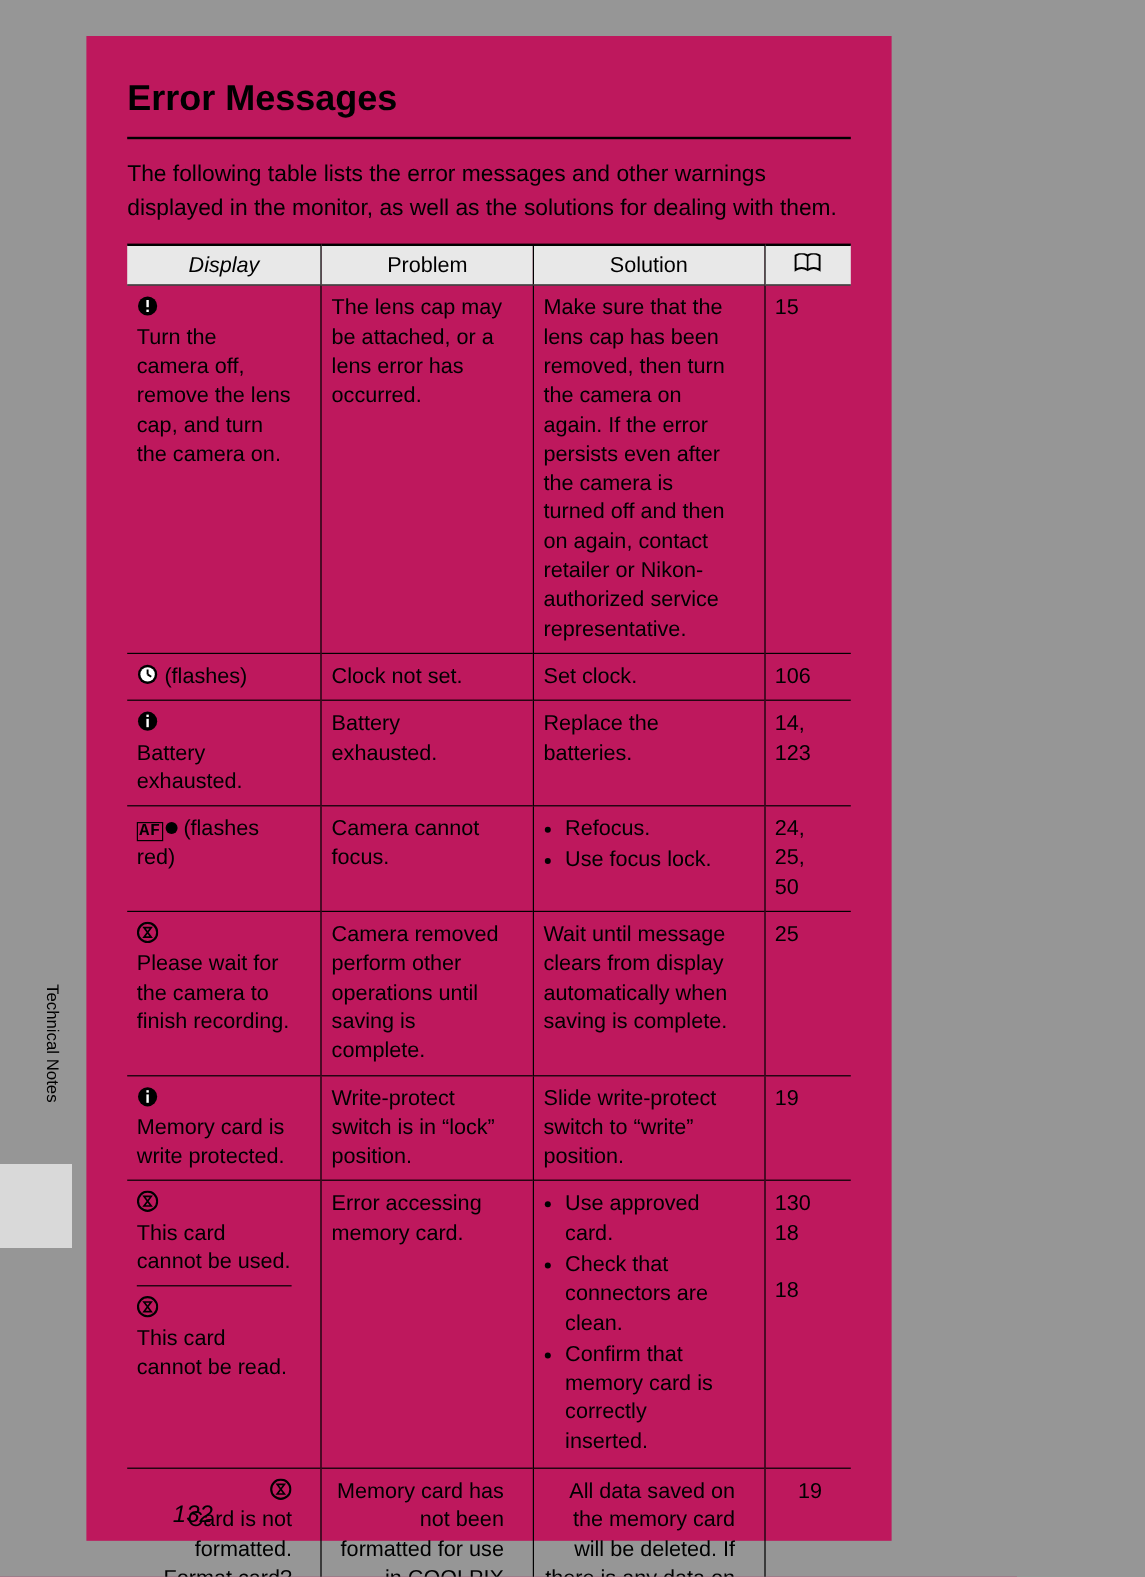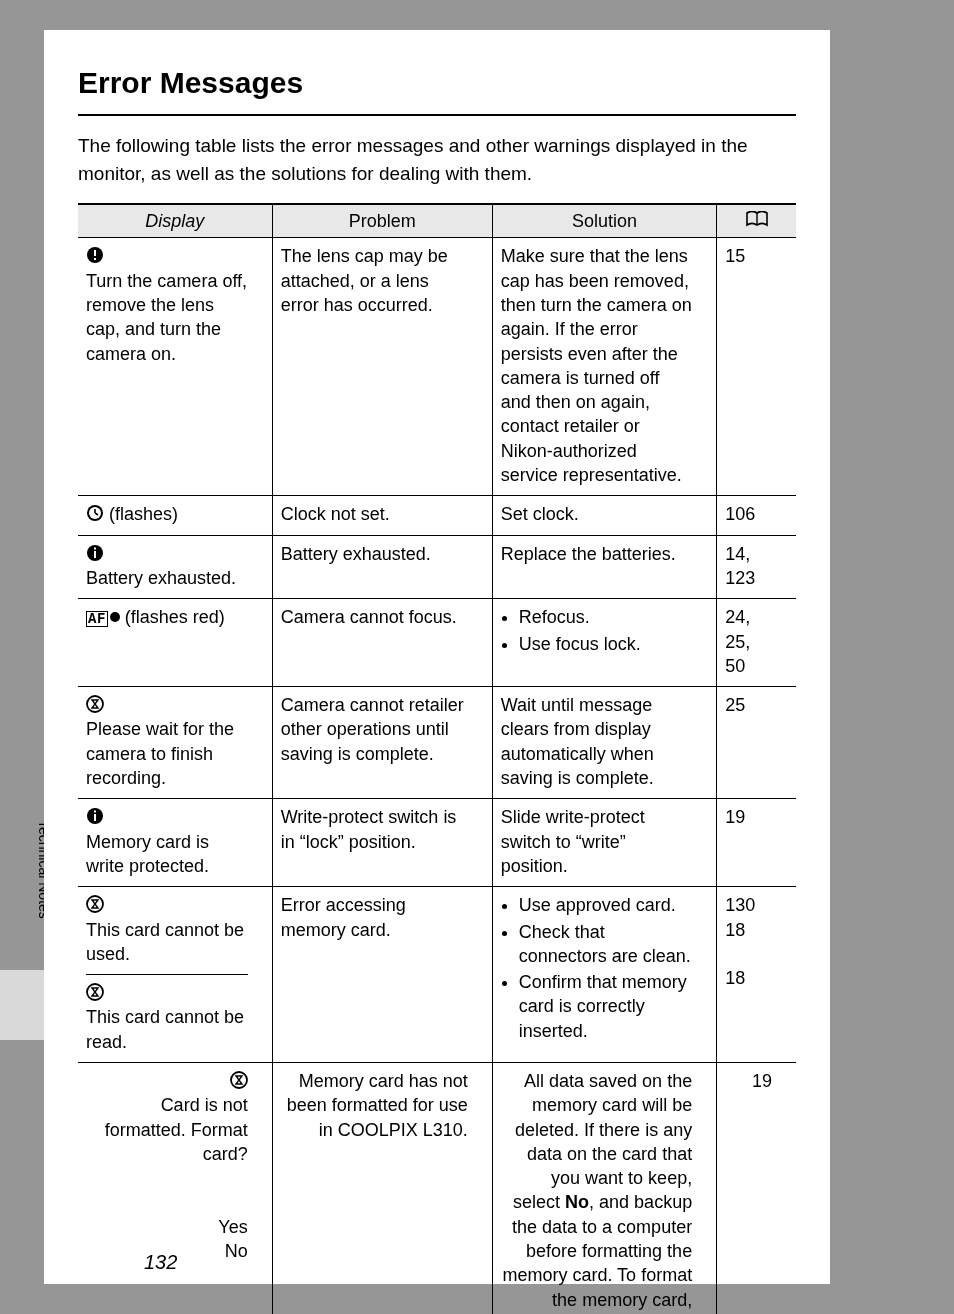--- a/index.html
+++ b/index.html
@@ -7,25 +7,25 @@
   body {
     width: 954px;
     height: 1314px;
     background: #969696;
     font-family: "Segoe UI", "Helvetica Neue", Arial, sans-serif;
     color: #000;
     position: relative;
   }
   .page {
     position: absolute;
-    left: 44px;
+    left: 72px;
     top: 30px;
-    width: 786px;
+    width: 671px;
     height: 1254px;
-    background: #ffffff;
+    background: #be185d;
     padding: 30px 34px 30px 34px;
   }
   .title {
     font-size: 30px;
     font-weight: 700;
     margin: 6px 0 14px 0;
   }
   .hr { border: none; border-top: 2px solid #000; margin: 0 0 16px 0; }
   .intro {
     font-size: 19px;
@@ -166,21 +166,21 @@
               <li>Use focus lock.</li>
             </ul>
           </td>
           <td>24, 25, 50</td>
         </tr>
         <tr>
           <td class="icon-cell"><svg class="inline-icon" viewBox="0 0 18 18">
               <circle cx="9" cy="9" r="8" fill="none" stroke="#000" stroke-width="1.8"></circle>
               <path d="M6 5 H12 L6 13 H12 Z" fill="none" stroke="#000" stroke-width="1.4"></path>
             </svg><br><span>Please wait for the camera to finish recording.</span></td>
-          <td>Camera cannot retailer other operations until saving is complete.</td>
+          <td>Camera removed perform other operations until saving is complete.</td>
           <td>Wait until message clears from display automatically when saving is complete.</td>
           <td>25</td>
         </tr>
         <tr>
           <td class="icon-cell"><svg class="inline-icon" viewBox="0 0 18 18">
               <circle cx="9" cy="9" r="8" fill="#000"></circle>
               <rect x="8" y="7" width="2" height="7" fill="#fff"></rect>
               <rect x="8" y="3.5" width="2" height="2" fill="#fff"></rect>
             </svg><br><span>Memory card is write protected.</span></td>
           <td>Write-protect switch is in “lock” position.</td>

